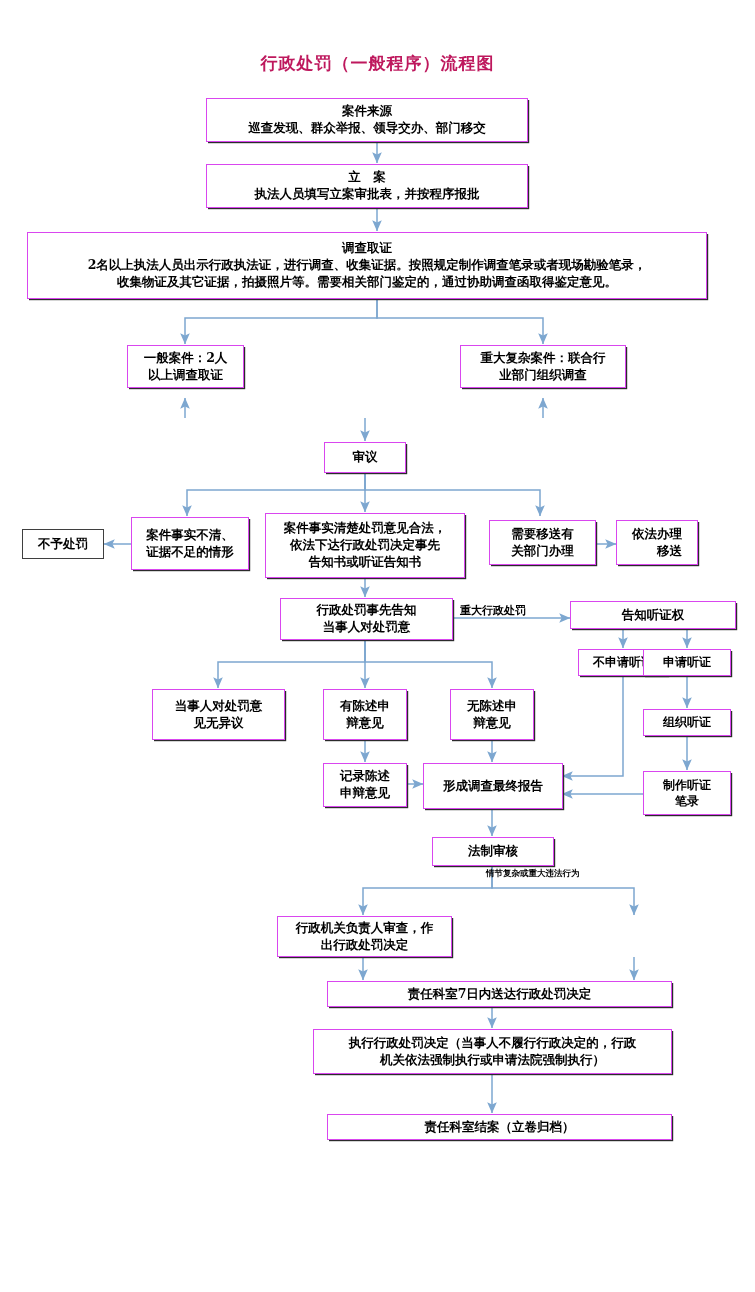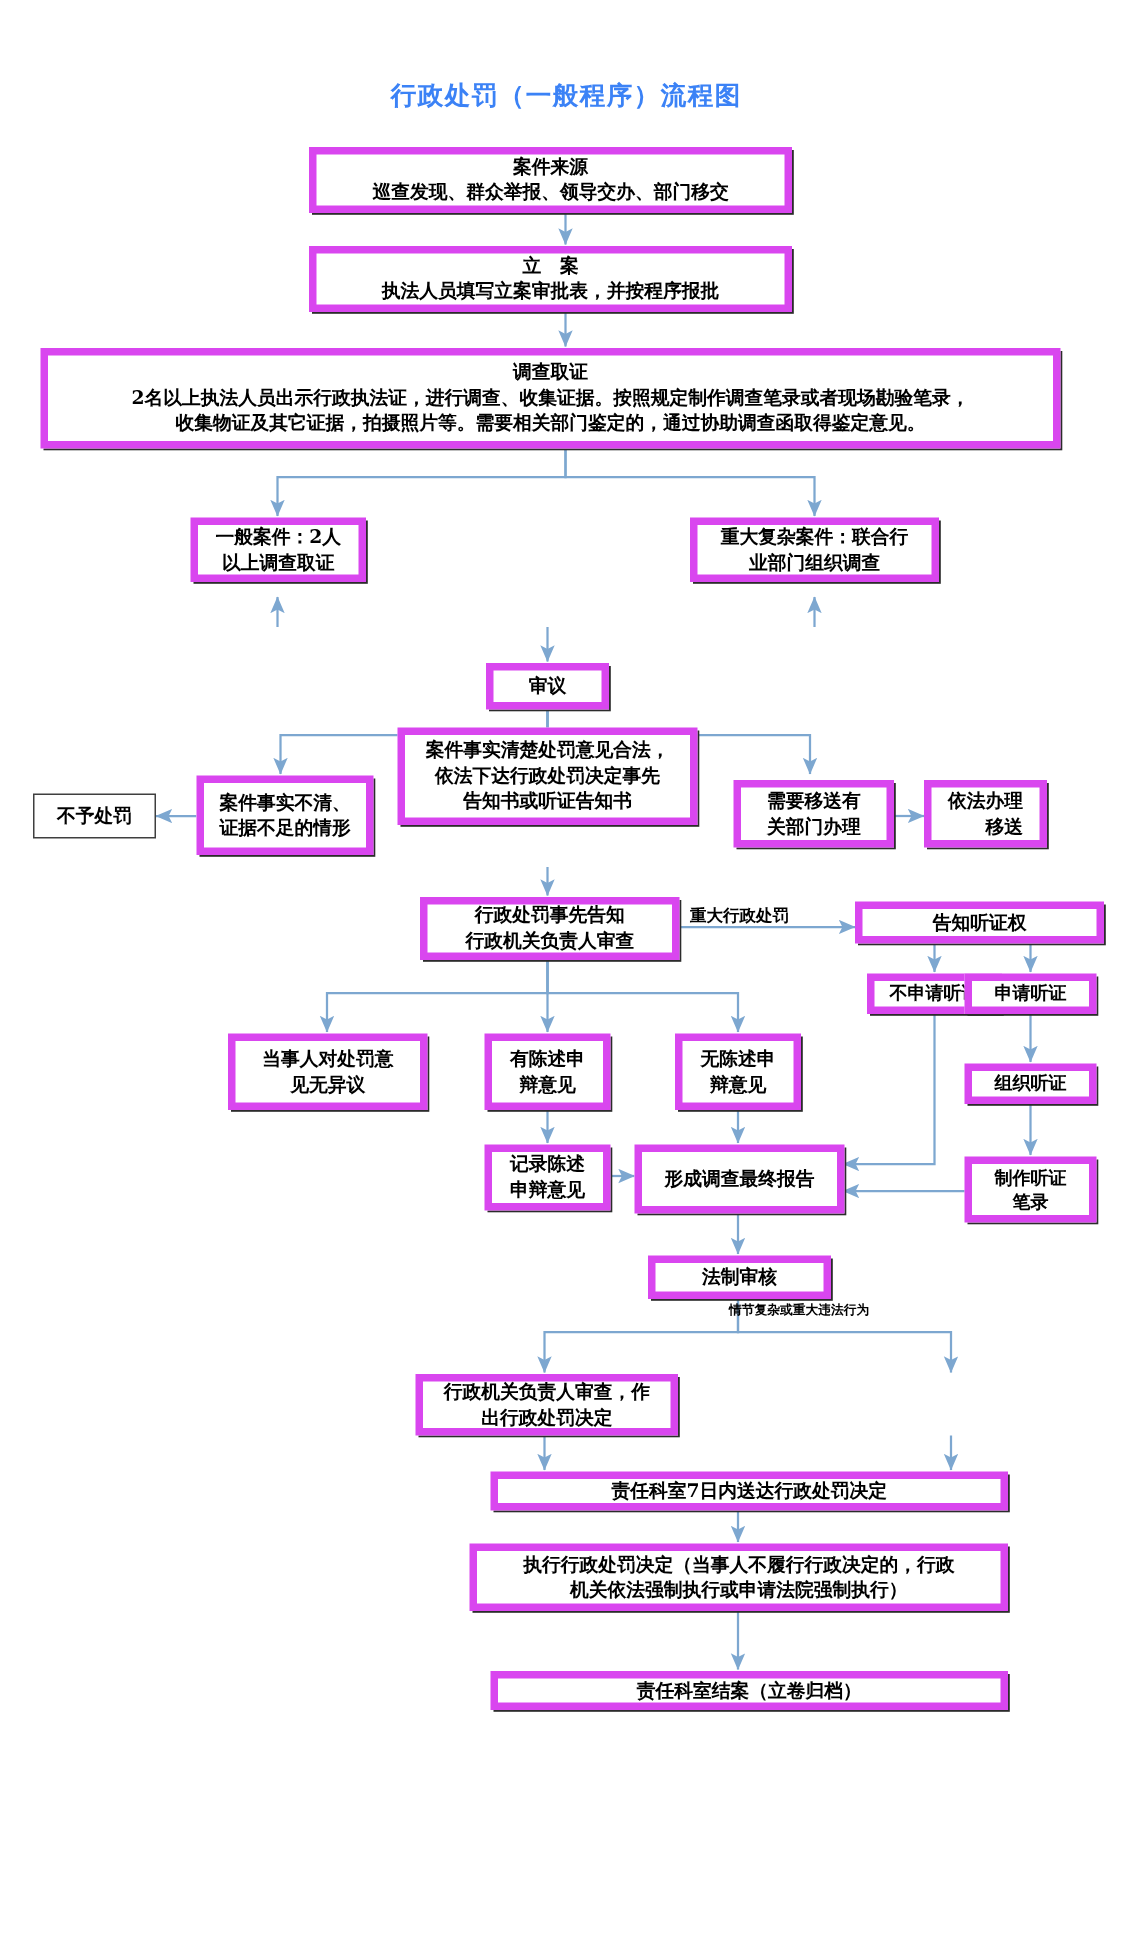--- a/index.html
+++ b/index.html
@@ -7,27 +7,27 @@
     width:755px;height:1292px;position:relative;overflow:hidden;
     font-family:"DejaVu Sans","Liberation Sans",sans-serif;
     color:#000;
   }
   #stage{position:absolute;inset:0;width:755px;height:1292px;}
   #wires{position:absolute;left:0;top:0;width:755px;height:1292px;pointer-events:none;}
 
   .title{
     position:absolute;left:0;top:52px;width:755px;text-align:center;
     font-family:"DejaVu Serif","Liberation Serif",serif;
-    font-weight:bold;font-size:17px;letter-spacing:1px;color:#3b82f6;
+    font-weight:bold;font-size:17px;letter-spacing:1px;color:#be185d;
   }
 
   .node{
     position:absolute;box-sizing:border-box;
     background:#ffffff;
-    border:5px solid #d946ef;
+    border:1px solid #d946ef;
     box-shadow:1.6px 1.6px 0 -0.4px #2b2b2b;
     display:flex;align-items:center;justify-content:center;
     text-align:center;
     font-family:"DejaVu Serif","Liberation Serif",serif;
     font-weight:bold;
     font-size:12.5px;line-height:1.35;
     padding:2px 4px;
     white-space:pre-line;
     color:#000;
   }
@@ -130,32 +130,32 @@
   <div class="node" style="left:460px;top:345px;width:166px;height:43px;">重大复杂案件：联合行
 业部门组织调查</div>
 
   <div class="node" style="left:324px;top:442px;width:82px;height:31px;">审议</div>
 
   <div class="node plain" style="left:22px;top:529px;width:82px;height:30px;">不予处罚</div>
 
   <div class="node" style="left:131px;top:517px;width:118px;height:53px;">案件事实不清、
 证据不足的情形</div>
 
-  <div class="node" style="left:265px;top:485px;width:200px;height:65px;">案件事实清楚处罚意见合法，
+  <div class="node" style="left:265px;top:513px;width:200px;height:65px;">案件事实清楚处罚意见合法，
 依法下达行政处罚决定事先
 告知书或听证告知书</div>
 
   <div class="node" style="left:489px;top:520px;width:107px;height:45px;">需要移送有
 关部门办理</div>
 
   <div class="node" style="left:616px;top:520px;width:82px;height:45px;text-align:right;">依法办理
 移送</div>
 
   <div class="node" style="left:280px;top:598px;width:173px;height:42px;">行政处罚事先告知
-行政机关负责人审查</div>
+当事人对处罚意</div>
 
   <div class="edge-label" style="left:460px;top:603px;">重大行政处罚</div>
 
   <div class="node" style="left:570px;top:601px;width:166px;height:28px;">告知听证权</div>
 
   <div class="node small" style="left:578px;top:649px;width:90px;height:27px;">不申请听证</div>
 
   <div class="node small" style="left:643px;top:649px;width:88px;height:27px;">申请听证</div>
 
   <div class="node small" style="left:643px;top:709px;width:88px;height:27px;">组织听证</div>

